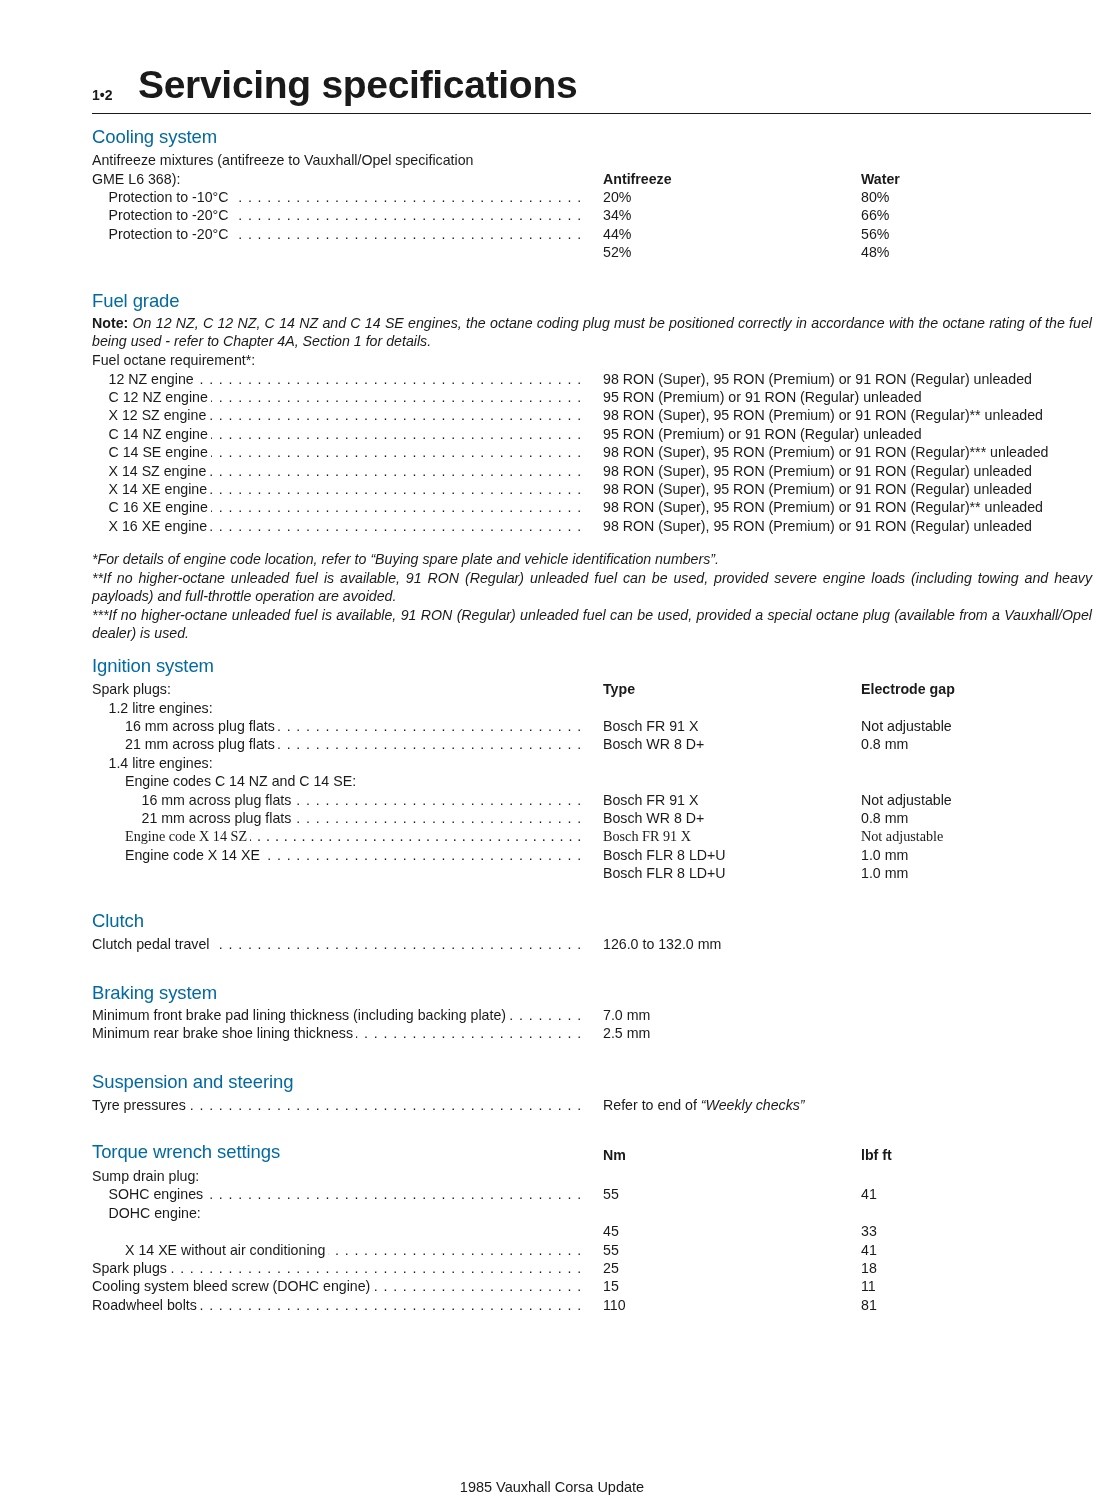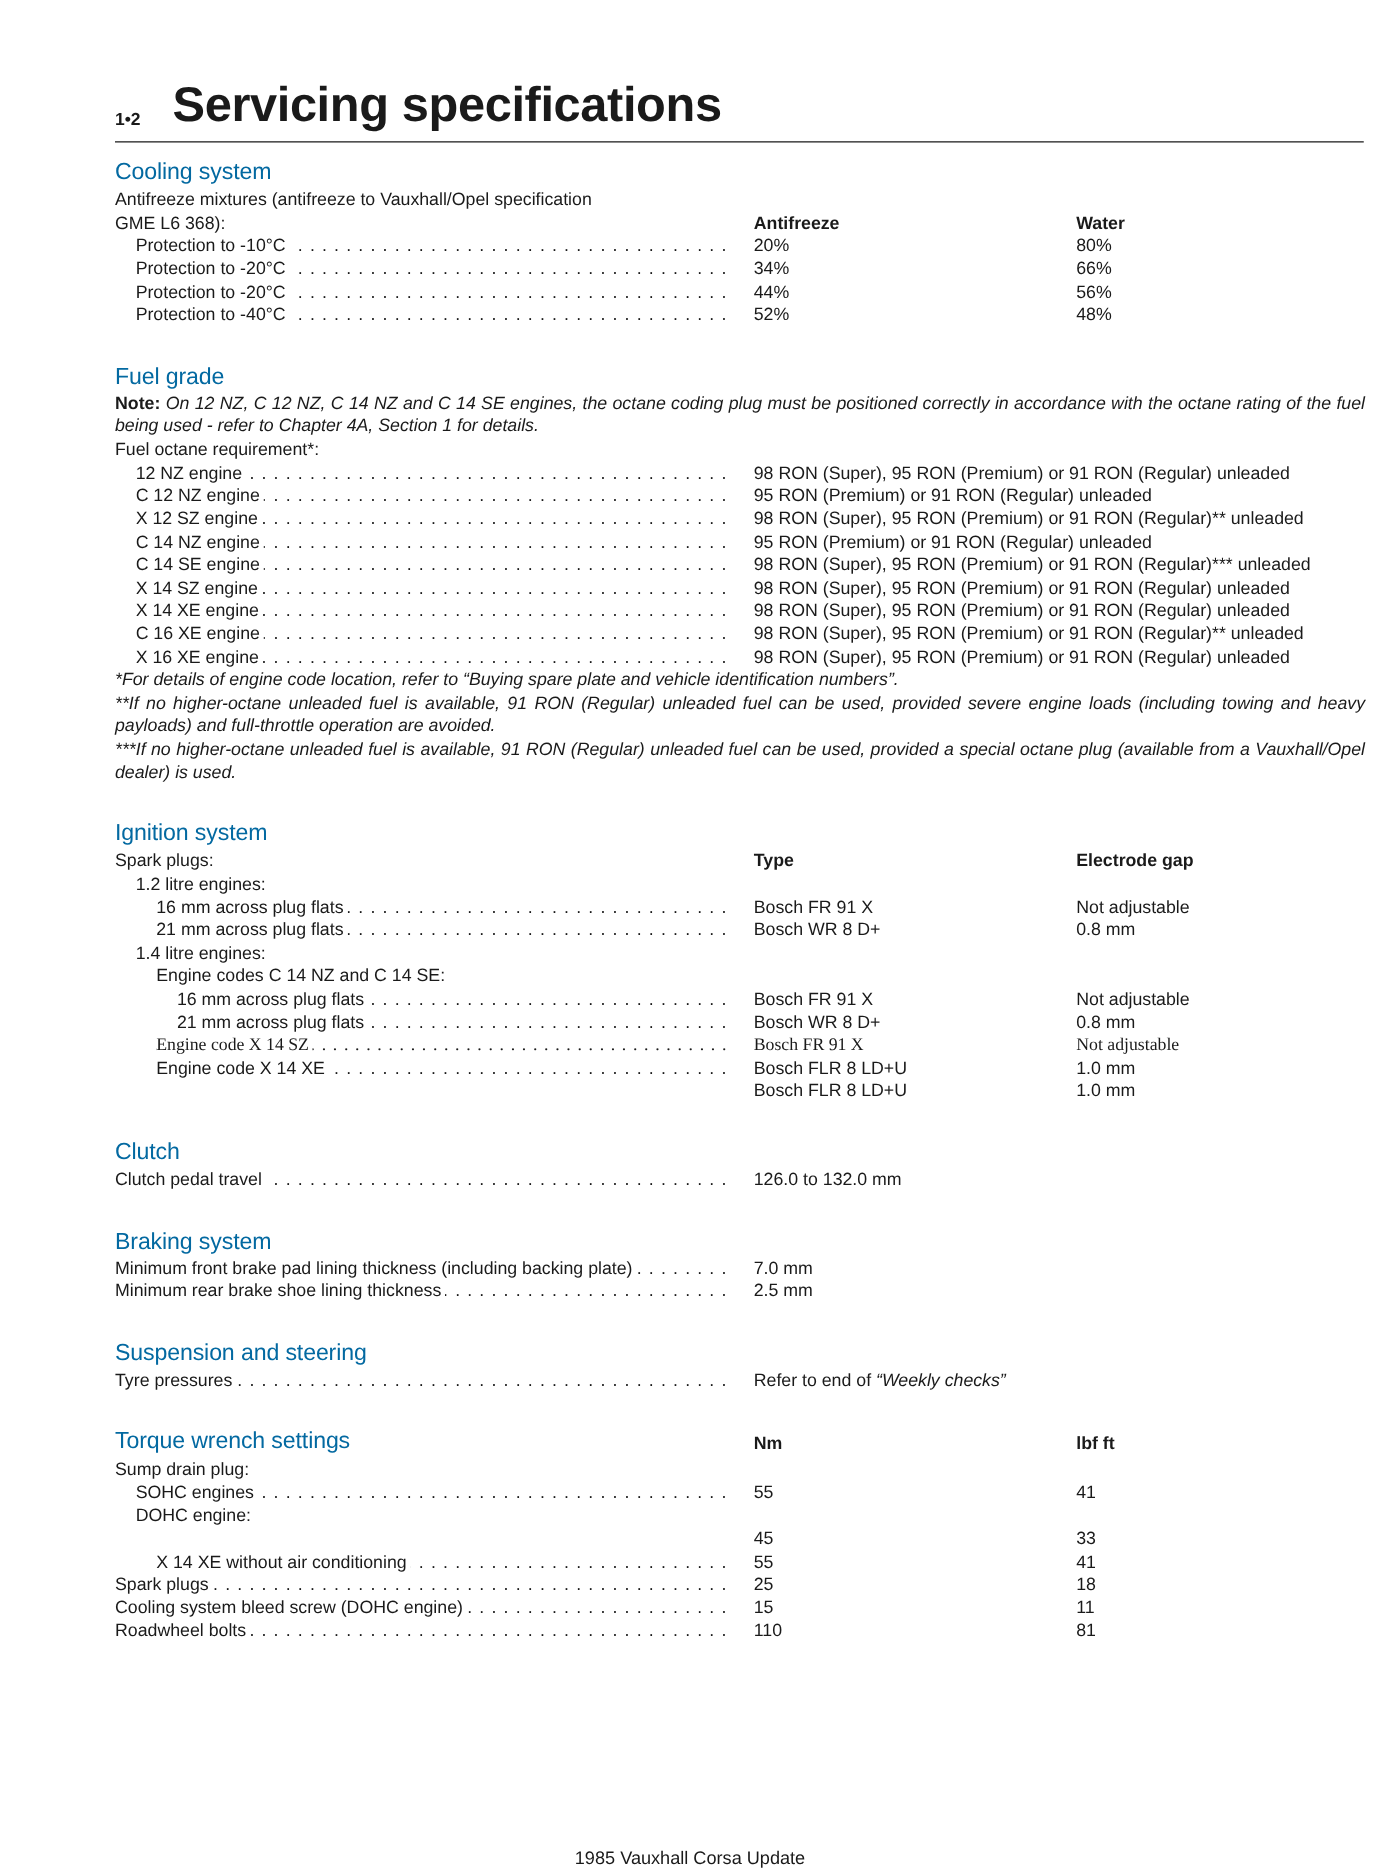--- a/index.html
+++ b/index.html
@@ -14,21 +14,21 @@
   .row { position: absolute; left: 0; width: 1000px; height: 18px; font-size: 14.2px; line-height: 18px; white-space: nowrap; }
   .lbl { position: absolute; top: 0; overflow: hidden; width: 490px; }
   .lbl .t { background: #fff; padding-right: 3px; position: relative; z-index: 1; }
   .lbl.dots::after { content: ". . . . . . . . . . . . . . . . . . . . . . . . . . . . . . . . . . . . . . . . . . . . . . . . . . . . . . . . . . . . . . . . . . . . . . . . . . . . . . . . . . . . . . . . . . ";
                      position: absolute; right: 0; top: 0; letter-spacing: 0.9px; }
   .lbl.dots { text-align: left; }
   .c1 { position: absolute; left: 511px; top: 0; }
   .c2 { position: absolute; left: 769px; top: 0; }
   .bold { font-weight: bold; }
   .para { position: absolute; left: 0; width: 1000px; font-size: 14.2px; line-height: 18.4px; text-align: justify; }
-  .ital { font-style: italic; }
+  .ital { font-style: italic; margin-top: 15px; }
   .footer { position: absolute; left: 0; width: 1104px; top: 1479px; text-align: center; font-size: 14.5px; }
 </style>
 </head>
 <body>
 
 <div class="page-header">
   <span class="page-num">1•2</span>
   <h1 class="page-title" style="margin:0">Servicing specifications</h1>
 </div>
 
@@ -53,21 +53,20 @@
         <span class="lbl dots" style="left: 16.5px; width: 473.5px;"><span class="t">Protection to -20°C</span></span>
         <span class="c1">34%</span>
         <span class="c2">66%</span>
       </div>
       <div class="row" style="top: 224.8px;">
         <span class="lbl dots" style="left: 16.5px; width: 473.5px;"><span class="t">Protection to -20°C</span></span>
         <span class="c1">44%</span>
         <span class="c2">56%</span>
       </div>
       <div class="row" style="top: 243.2px;">
-        <span class="lbl dots" style="left: 16.5px; width: 473.5px;"><span class="t">Protection to -40°C</span></span>
         <span class="c1">52%</span>
         <span class="c2">48%</span>
       </div>
     </div>
 
   <h2 class="section-h" style="top:290px">Fuel grade</h2>
   <div class="para" style="top:314px">
     <span class="bold">Note:</span>
     <span class="ital">On 12 NZ, C 12 NZ, C 14 NZ and C 14 SE engines, the octane coding plug must be positioned correctly in accordance with the octane rating of the fuel being used - refer to Chapter 4A, Section 1 for details.</span>
   </div>

